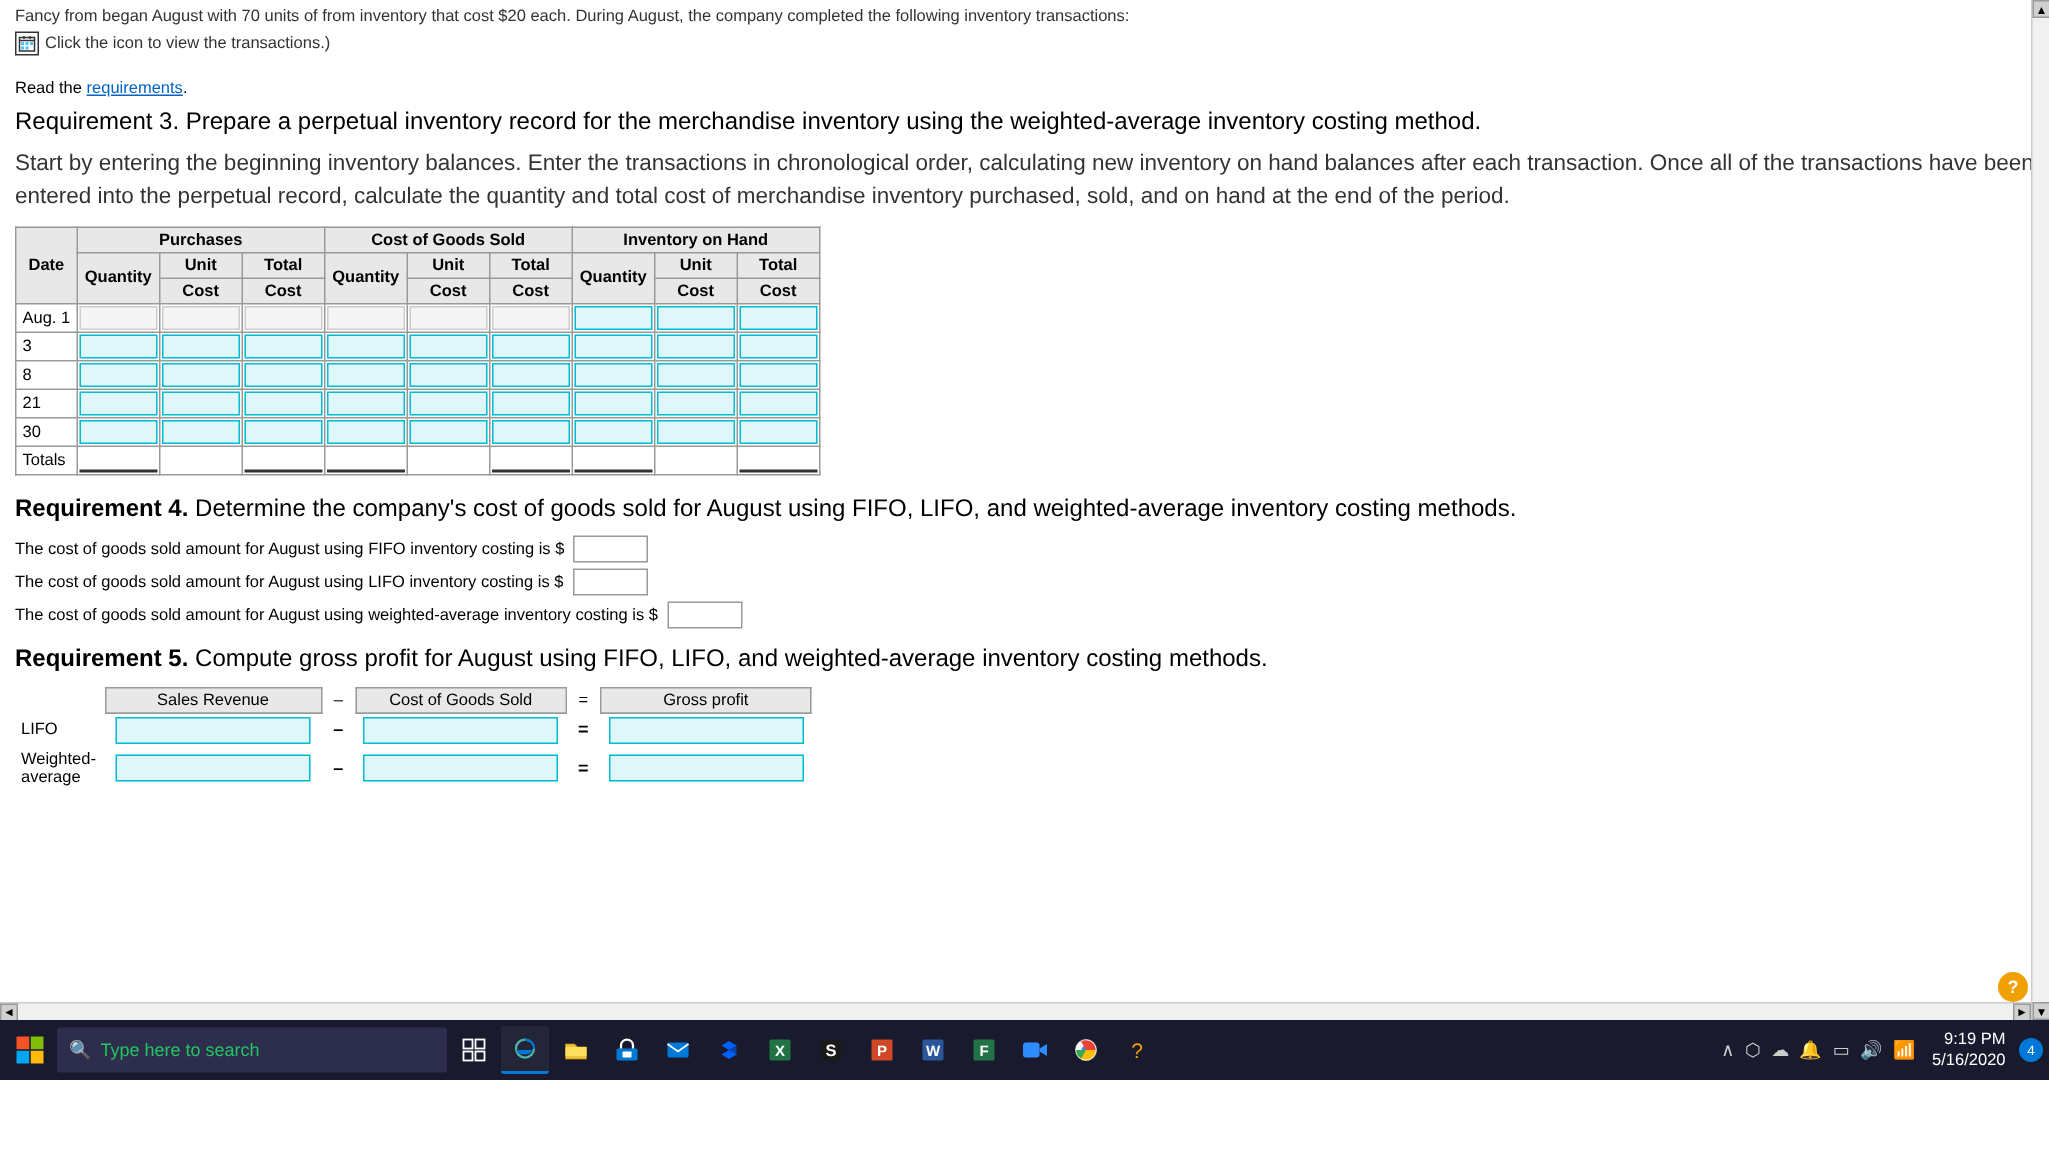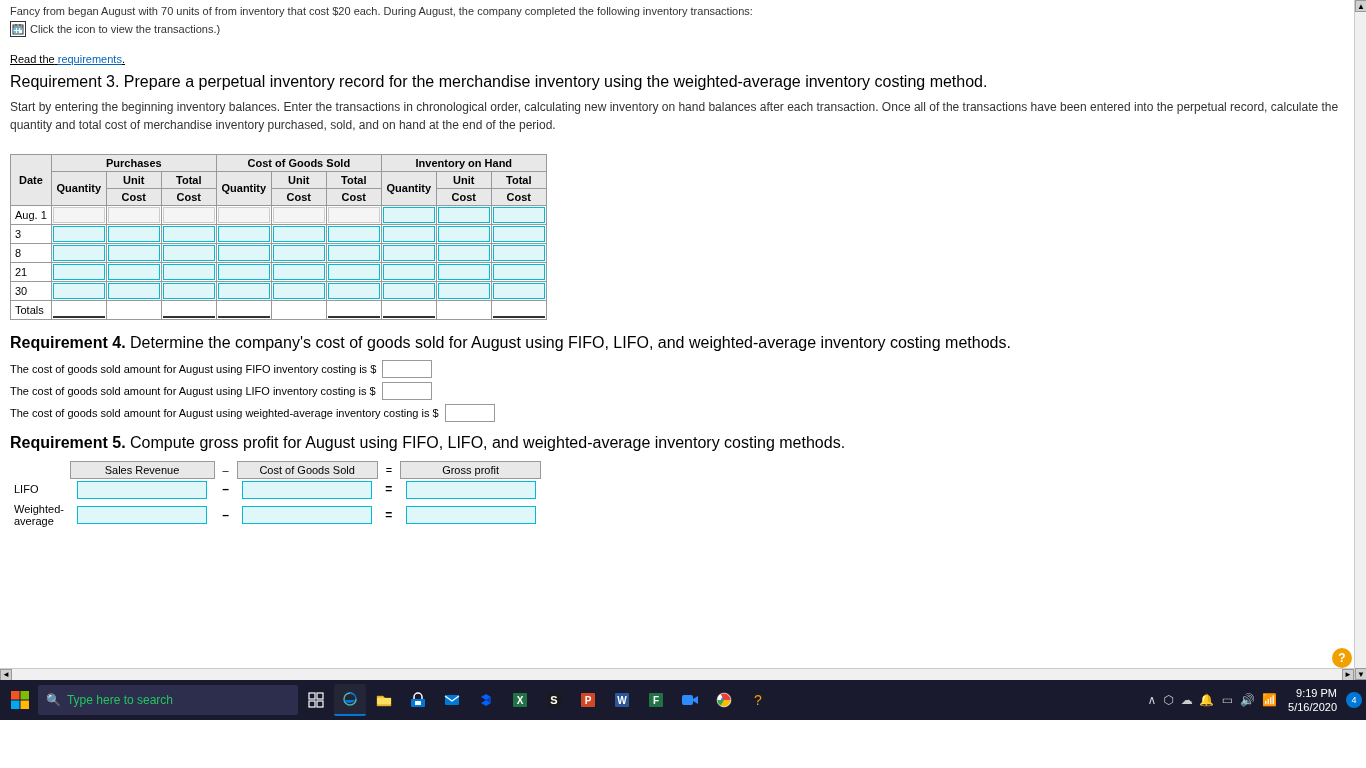--- a/index.html
+++ b/index.html
@@ -40,38 +40,37 @@
       align-items: center;
       justify-content: center;
       font-size: 9px;
     }
 
     .click-text { font-size: 11px; color: #333; }
 
     .read-req {
       font-size: 11px;
       margin-bottom: 6px;
-      text-decoration: underline;
     }
 
     .read-req a { color: #0563c1; text-decoration: underline; }
 
     .req-heading {
       font-size: 16px;
       font-weight: bold;
       margin-bottom: 4px;
       line-height: 1.4;
     }
 
     .req-heading span { font-weight: normal; }
 
     .instruction-text {
-      font-size: 12px;
+      font-size: 15px;
       line-height: 1.5;
-      margin-bottom: 20px;
+      margin-bottom: 8px;
       color: #333;
     }
 
     
     .inventory-table {
       border-collapse: collapse;
       font-size: 11px;
       margin-bottom: 12px;
     }
 

